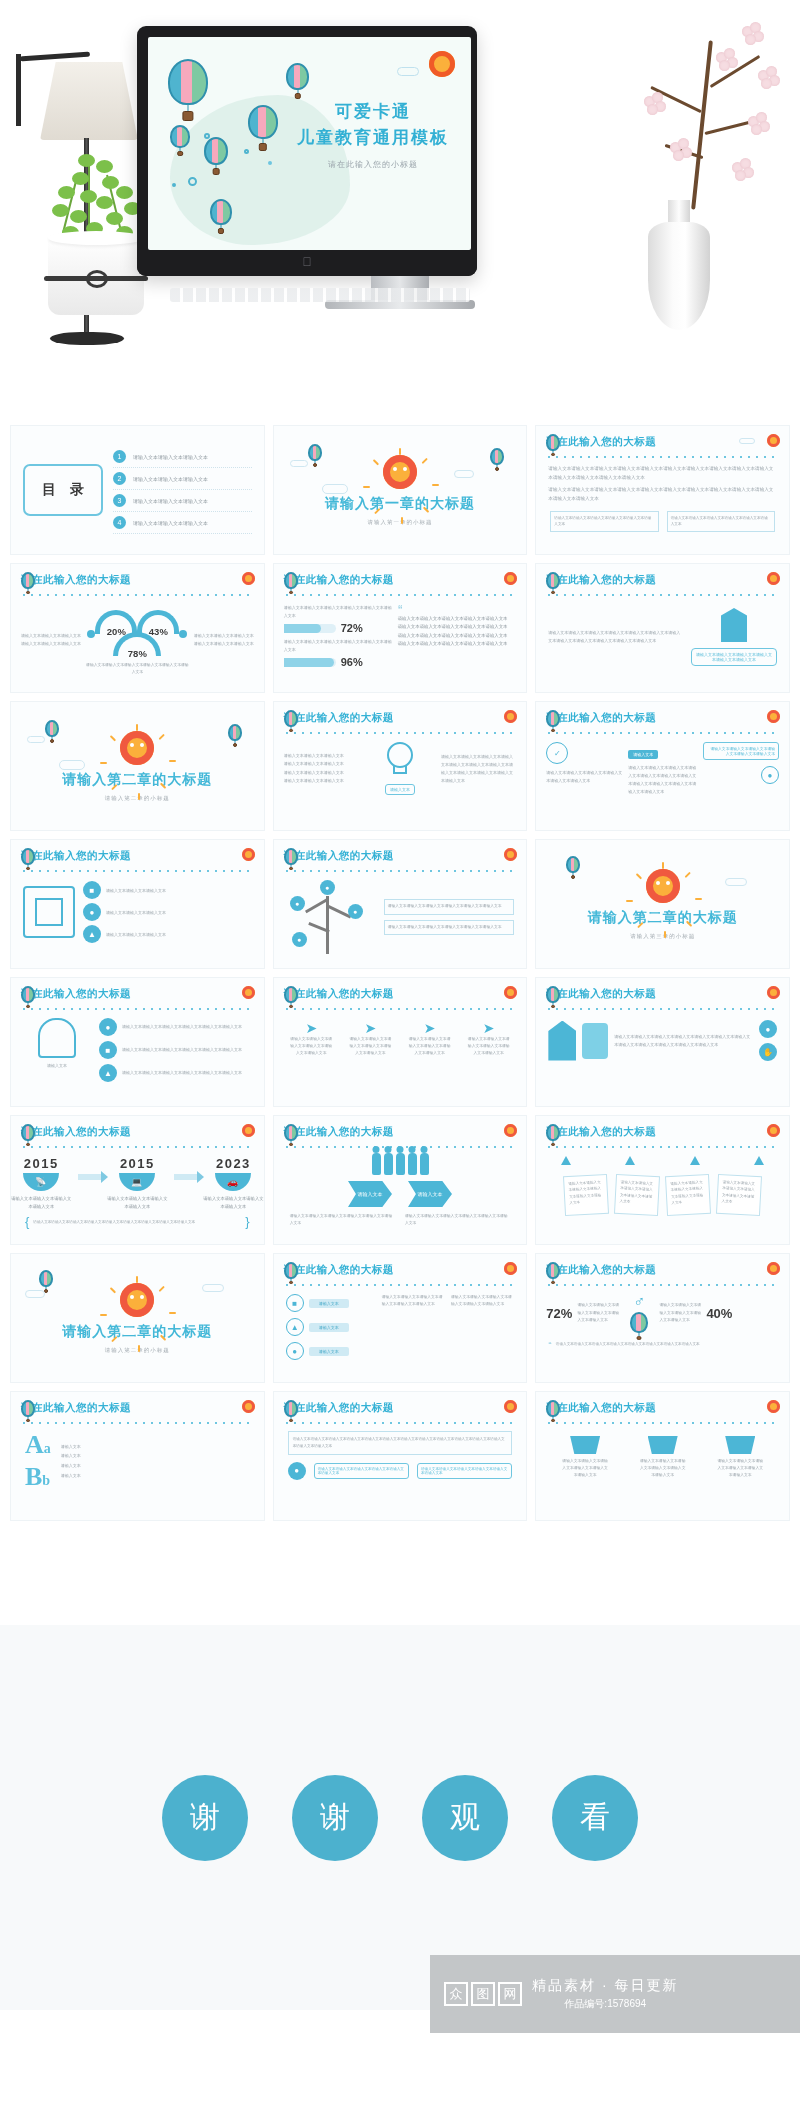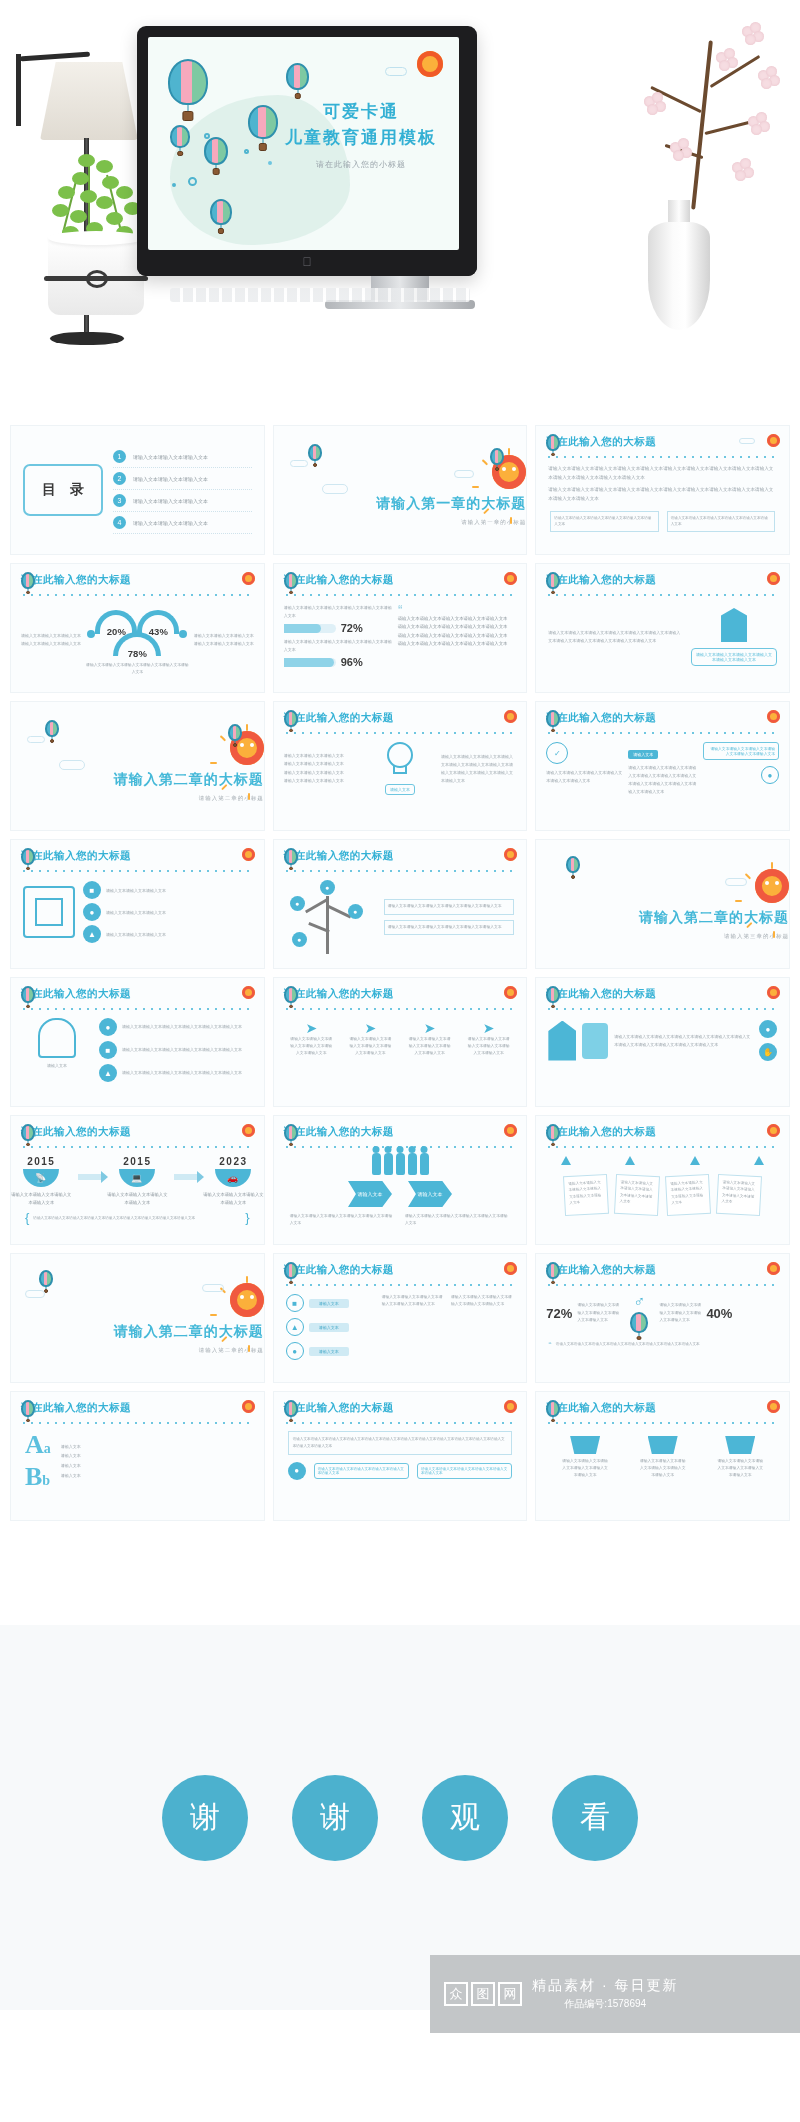--- a/index.html
+++ b/index.html
@@ -33,21 +33,21 @@
      background:#fff;border-radius:50%;box-shadow:0 2px 3px rgba(0,0,0,.06);}
   .pot-band{position:absolute;left:44px;top:276px;width:104px;height:5px;background:#3a3a3a;border-radius:3px;}
   .pot-bow{position:absolute;left:86px;top:270px;width:22px;height:18px;
      border:3px solid #3a3a3a;border-radius:50%;background:transparent;}
   .foliage{position:absolute;left:28px;top:150px;width:136px;height:100px;}
   .leaf{position:absolute;width:17px;height:13px;background:#7cc04a;border-radius:60% 60% 60% 60%;}
   .stem{position:absolute;width:2px;background:#6aa63c;}
 
   
   .monitor { position:absolute; left:137px; top:26px; width:340px; height:250px;
-     background:#1d1d1f; border-radius:9px; padding:11px 18px 26px 11px;
+     background:#1d1d1f; border-radius:9px; padding:11px 6px 26px 11px;
      box-shadow:0 6px 18px rgba(0,0,0,.18); }
   .screen { width:100%; height:100%; background:#f4fbf9; border-radius:2px;
      position:relative; overflow:hidden; }
   .mon-chin{ position:absolute;left:0;bottom:0;width:100%;height:26px;
      background:#1d1d1f;border-radius:0 0 9px 9px;}
   .apple{position:absolute;left:50%;bottom:7px;transform:translateX(-50%);
      color:#6e6e73;font-size:12px;}
   .mon-neck{position:absolute;left:50%;top:276px;transform:translateX(-50%);
      width:58px;height:28px;background:linear-gradient(90deg,#b9bcc0,#e4e6e8,#a9acb0);}
   .mon-foot{position:absolute;left:50%;top:300px;transform:translateX(-50%);
@@ -100,21 +100,21 @@
   .dotline{margin:6px 9px 0 9px;height:3px;
      background-image:radial-gradient(circle,#6ec6e0 1.4px,transparent 1.5px);
      background-size:8px 4px;background-repeat:repeat-x;}
   .sl-body{padding:7px 12px;font-size:4.6px;color:#8d979e;line-height:1.9;}
   .ph{display:block;color:#9aa4ab;}
   .mini-sun{position:absolute;right:9px;top:8px;width:13px;height:13px;border-radius:50%;
      background:#fbb03b;box-shadow:inset 0 0 0 3px #f0593f;}
   .mini-cloud{position:absolute;border:1px solid #cfe7f1;border-radius:12px;}
 
   
-  .chapter{display:flex;flex-direction:column;align-items:flex-end;justify-content:center;height:100%;}
+  .chapter{display:flex;flex-direction:column;align-items:center;justify-content:center;height:100%;}
   .ch-title{color:#44b8d8;font-size:14px;font-weight:bold;letter-spacing:1px;margin-top:6px;}
   .ch-sub{color:#a4acb2;font-size:5.5px;margin-top:6px;letter-spacing:1px;}
   .big-sun{width:34px;height:34px;border-radius:50%;background:#fbb03b;
      box-shadow:inset 0 0 0 7px #f0593f;position:relative;}
   .big-sun::before,.big-sun::after{content:"";position:absolute;top:12px;
      width:4px;height:4px;background:#fff;border-radius:50%;}
   .big-sun::before{left:10px;}.big-sun::after{right:10px;}
   .sun-rays{position:absolute;inset:-10px;}
   .ray{position:absolute;left:50%;top:50%;width:2px;height:7px;background:#fbb03b;
      border-radius:1px;transform-origin:50% 200%;}
@@ -143,21 +143,21 @@
   .prog-bar{width:52px;height:9px;background:#dff0f7;border-radius:0 5px 5px 0;position:relative;}
   .prog-fill{height:100%;background:#8fd3e8;border-radius:0 5px 5px 0;}
   .prog-val{font-size:11px;font-weight:bold;color:#3b3b3b;}
   .bullets{font-size:4.4px;color:#8d979e;line-height:1.9;}
   .bullets li{list-style:none;}
   .quote{color:#9cd2e4;font-size:10px;font-weight:bold;}
 
   
   .tl{display:flex;align-items:flex-start;justify-content:center;gap:6px;margin-top:8px;}
   .tl-col{text-align:center;width:62px;}
-  .tl-year{font-size:10px;color:#3b3b3b;letter-spacing:1.5px;font-weight:bold;}
+  .tl-year{font-size:13px;color:#3b3b3b;letter-spacing:1.5px;font-weight:bold;}
   .tl-half{width:36px;height:18px;background:#4cb6d6;border-radius:0 0 36px 36px;
      margin:2px auto 4px auto;color:#fff;font-size:9px;display:flex;
      align-items:center;justify-content:center;}
   .tl-arrow{width:24px;height:6px;background:#cfeaf4;margin-top:18px;position:relative;}
   .tl-arrow::after{content:"";position:absolute;right:-7px;top:-3px;
      border-left:7px solid #7ec9e2;border-top:6px solid transparent;border-bottom:6px solid transparent;}
   .tl-txt{font-size:4.3px;color:#8d979e;line-height:1.8;}
 
   
   .ppl{display:flex;justify-content:center;gap:3px;margin-top:5px;}

